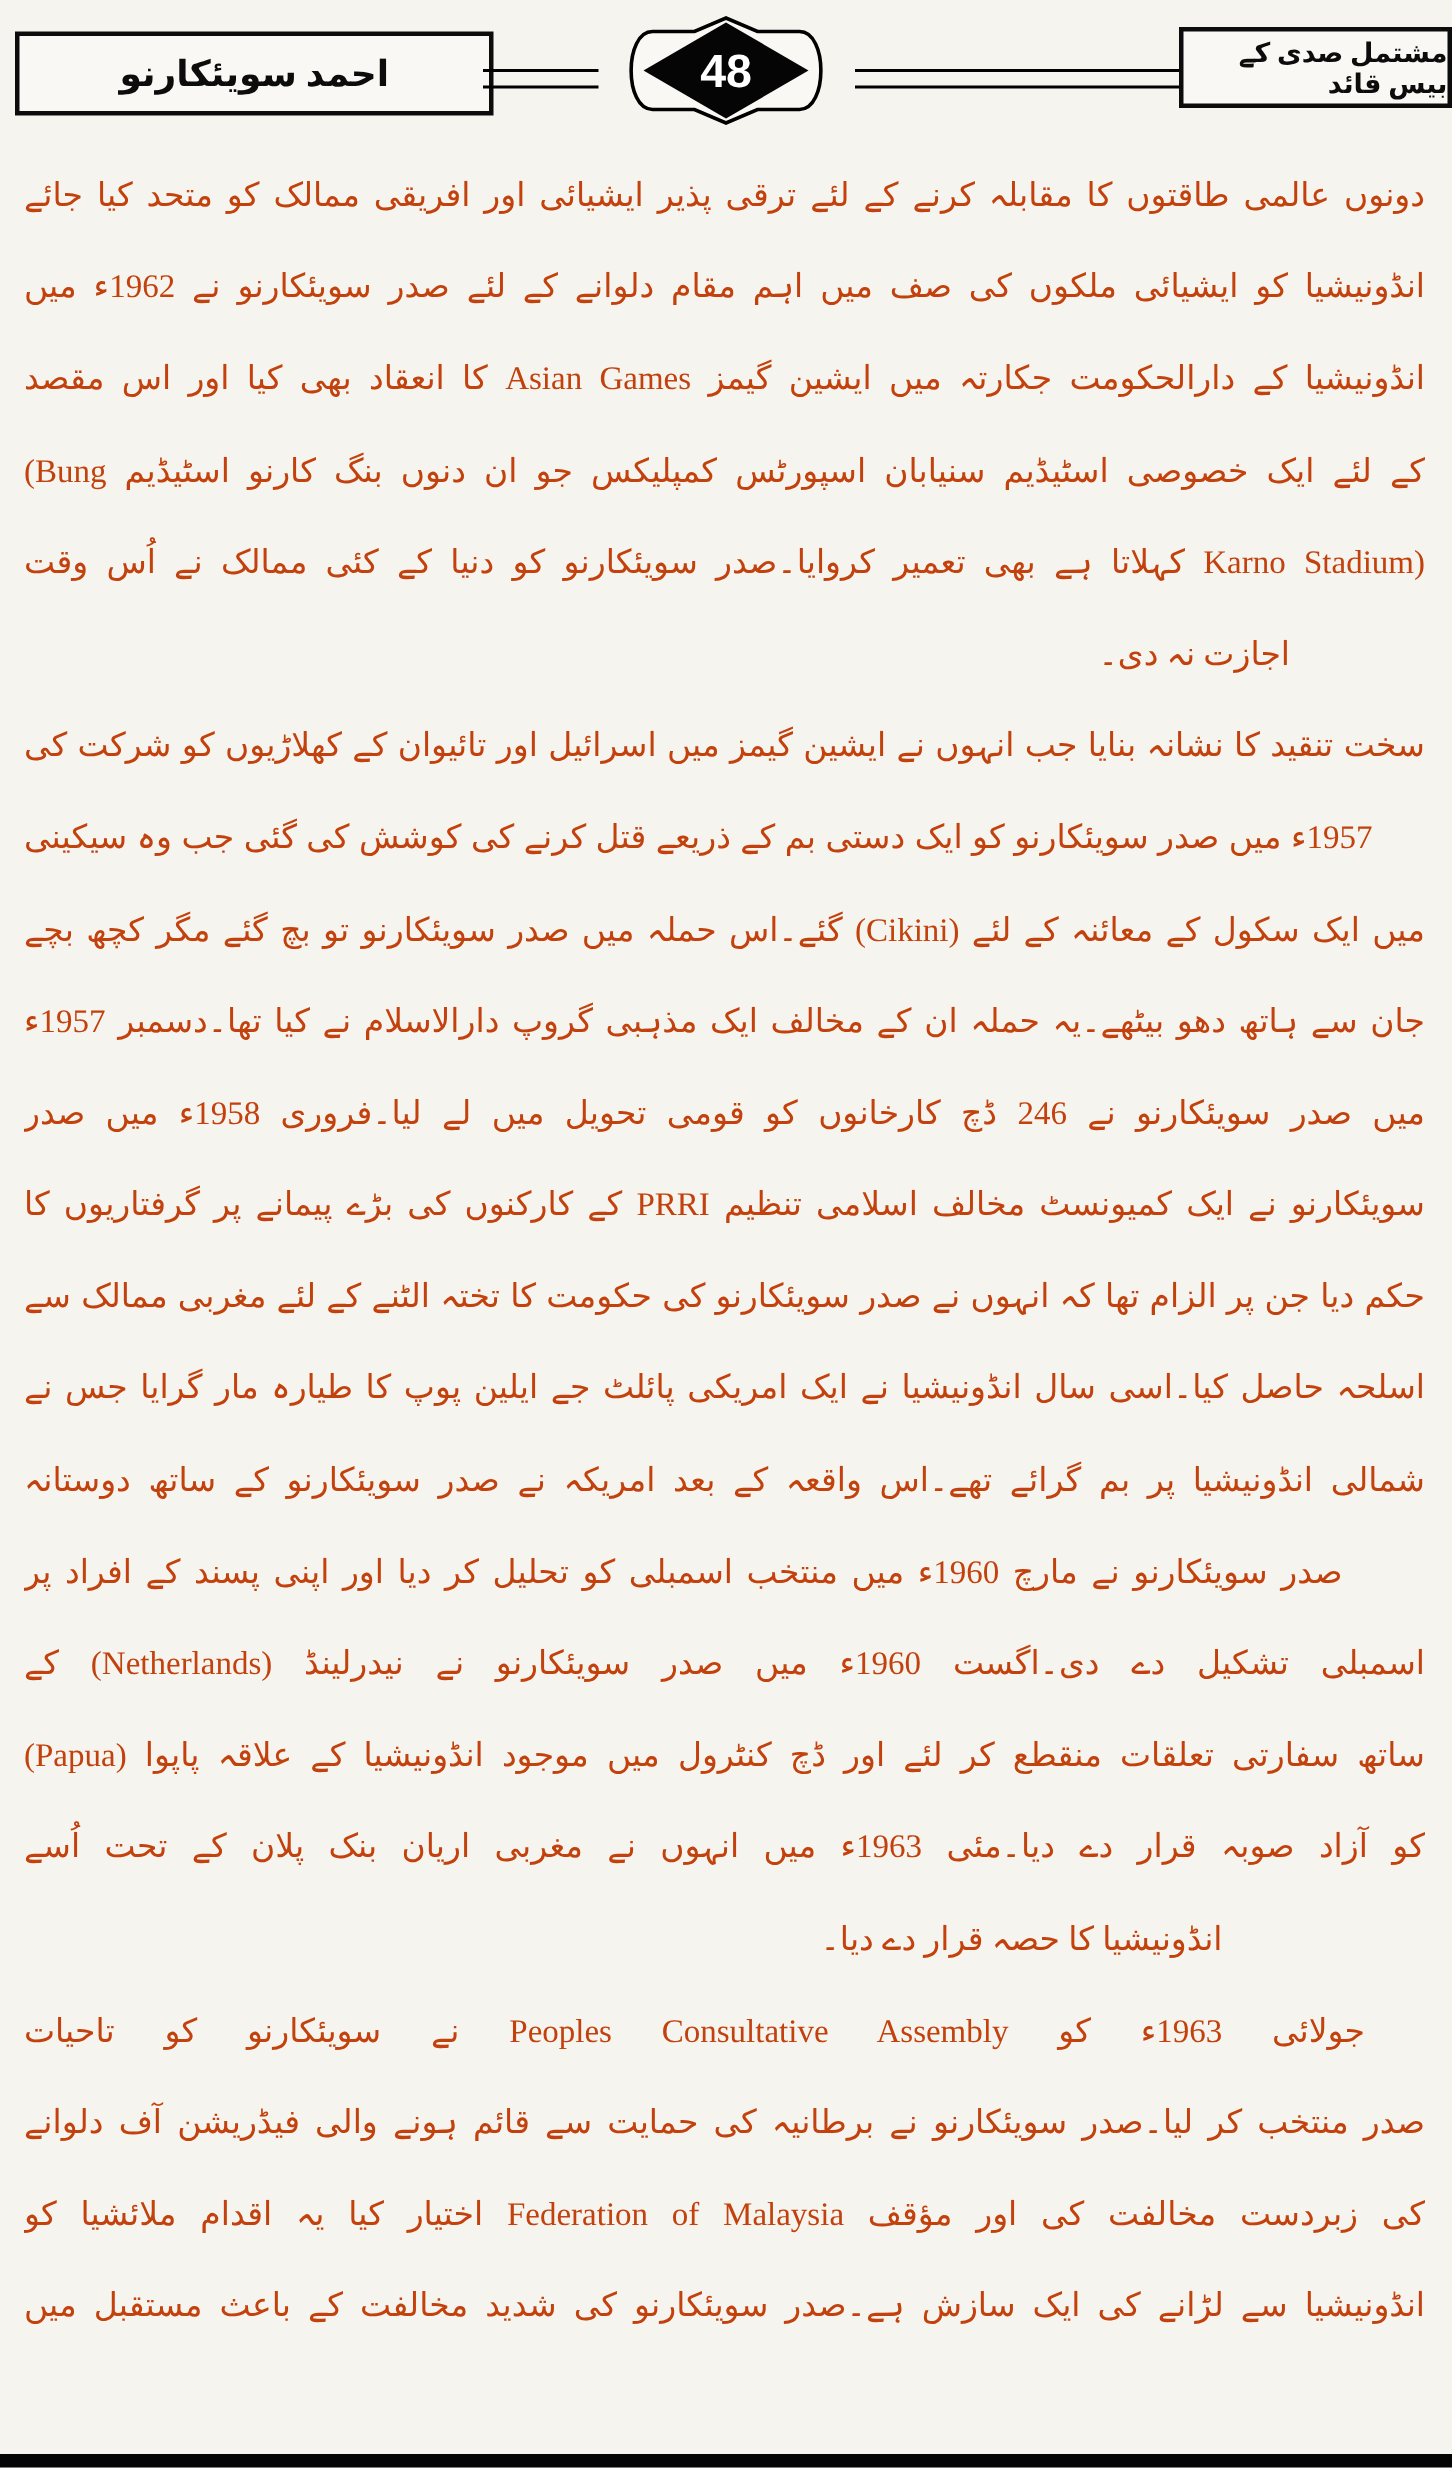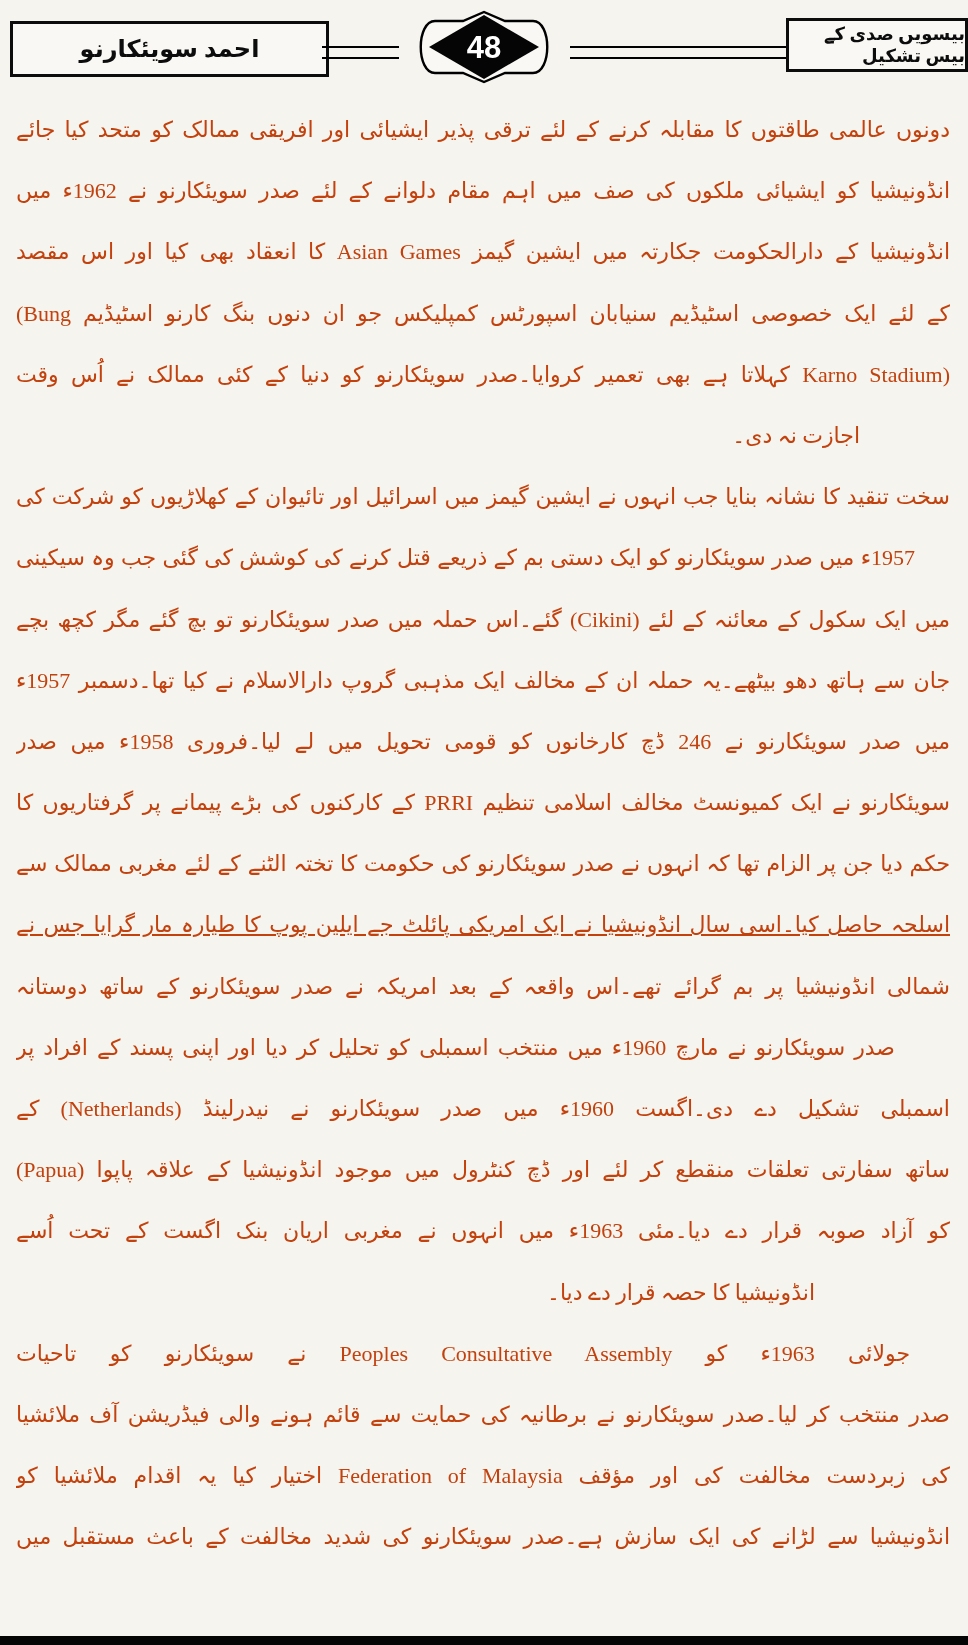--- a/index.html
+++ b/index.html
@@ -51,52 +51,52 @@
              C 153,12 153,64 134,64
              L 106,64 L 85,73 L 64,64 L 36,64
              C 17,64 17,12 36,12 Z" fill="#f9f8f4" stroke="#000" stroke-width="2.4"></path>
     <polygon points="30,38 85,6 140,38 85,70" fill="#050505"></polygon>
     <text x="85" y="49" text-anchor="middle" fill="#ffffff" font-family="Liberation Sans, sans-serif" font-size="31" font-weight="bold">48</text>
   </svg>
 
   <div class="rule r"></div>
 
   <div class="hbox right">
-    <span>بیسویں صدی کے بیس تشکیل</span>
+    <span>مشتمل صدی کے بیس قائد</span>
   </div>
 </div>
 
 <div class="page-body">
     <div>
       <div class="line just" style="padding-right: 0px;">دونوں عالمی طاقتوں کا مقابلہ کرنے کے لئے ترقی پذیر ایشیائی اور افریقی ممالک کو متحد کیا جائے</div>
       <div class="line just" style="padding-right: 0px;">انڈونیشیا کو ایشیائی ملکوں کی صف میں اہم مقام دلوانے کے لئے صدر سویئکارنو نے 1962ء میں</div>
       <div class="line just" style="padding-right: 0px;">انڈونیشیا کے دارالحکومت جکارتہ میں ایشین گیمز ⁦Asian Games⁩ کا انعقاد بھی کیا اور اس مقصد</div>
       <div class="line just" style="padding-right: 0px;">کے لئے ایک خصوصی اسٹیڈیم سنیابان اسپورٹس کمپلیکس جو ان دنوں بنگ کارنو اسٹیڈیم ⁦(Bung⁩</div>
       <div class="line just" style="padding-right: 0px;">⁦Karno Stadium)⁩ کہلاتا ہے بھی تعمیر کروایا۔صدر سویئکارنو کو دنیا کے کئی ممالک نے اُس وقت</div>
       <div class="line" style="padding-right: 90px;">اجازت نہ دی۔</div>
       <div class="line just" style="padding-right: 0px;">سخت تنقید کا نشانہ بنایا جب انہوں نے ایشین گیمز میں اسرائیل اور تائیوان کے کھلاڑیوں کو شرکت کی</div>
     </div>
     <div>
       <div class="line just" style="padding-right: 35px;">1957ء میں صدر سویئکارنو کو ایک دستی بم کے ذریعے قتل کرنے کی کوشش کی گئی جب وہ سیکینی</div>
       <div class="line just" style="padding-right: 0px;">میں ایک سکول کے معائنہ کے لئے ⁦(Cikini)⁩ گئے۔اس حملہ میں صدر سویئکارنو تو بچ گئے مگر کچھ بچے</div>
       <div class="line just" style="padding-right: 0px;">جان سے ہاتھ دھو بیٹھے۔یہ حملہ ان کے مخالف ایک مذہبی گروپ دارالاسلام نے کیا تھا۔دسمبر 1957ء</div>
       <div class="line just" style="padding-right: 0px;">میں صدر سویئکارنو نے 246 ڈچ کارخانوں کو قومی تحویل میں لے لیا۔فروری 1958ء میں صدر</div>
       <div class="line just" style="padding-right: 0px;">سویئکارنو نے ایک کمیونسٹ مخالف اسلامی تنظیم ⁦PRRI⁩ کے کارکنوں کی بڑے پیمانے پر گرفتاریوں کا</div>
       <div class="line just" style="padding-right: 0px;">حکم دیا جن پر الزام تھا کہ انہوں نے صدر سویئکارنو کی حکومت کا تختہ الٹنے کے لئے مغربی ممالک سے</div>
-      <div class="line just" style="padding-right: 0px; text-decoration: underline;">اسلحہ حاصل کیا۔اسی سال انڈونیشیا نے ایک امریکی پائلٹ جے ایلین پوپ کا طیارہ مار گرایا جس نے</div>
+      <div class="line just" style="padding-right: 0px;">اسلحہ حاصل کیا۔اسی سال انڈونیشیا نے ایک امریکی پائلٹ جے ایلین پوپ کا طیارہ مار گرایا جس نے</div>
       <div class="line just" style="padding-right: 0px;">شمالی انڈونیشیا پر بم گرائے تھے۔اس واقعہ کے بعد امریکہ نے صدر سویئکارنو کے ساتھ دوستانہ</div>
     </div>
     <div>
       <div class="line just" style="padding-right: 55px;">صدر سویئکارنو نے مارچ 1960ء میں منتخب اسمبلی کو تحلیل کر دیا اور اپنی پسند کے افراد پر مشتمل</div>
       <div class="line just" style="padding-right: 0px;">اسمبلی تشکیل دے دی۔اگست 1960ء میں صدر سویئکارنو نے نیدرلینڈ ⁦(Netherlands)⁩ کے</div>
       <div class="line just" style="padding-right: 0px;">ساتھ سفارتی تعلقات منقطع کر لئے اور ڈچ کنٹرول میں موجود انڈونیشیا کے علاقہ پاپوا ⁦(Papua)⁩</div>
-      <div class="line just" style="padding-right: 0px;">کو آزاد صوبہ قرار دے دیا۔مئی 1963ء میں انہوں نے مغربی اریان بنک اگست کے تحت اُسے</div>
+      <div class="line just" style="padding-right: 0px;">کو آزاد صوبہ قرار دے دیا۔مئی 1963ء میں انہوں نے مغربی اریان بنک پلان کے تحت اُسے</div>
       <div class="line" style="padding-right: 135px;">انڈونیشیا کا حصہ قرار دے دیا۔</div>
     </div>
     <div>
       <div class="line just" style="padding-right: 40px;">جولائی 1963ء کو ⁦Peoples Consultative Assembly⁩ نے سویئکارنو کو تاحیات</div>
-      <div class="line just" style="padding-right: 0px;">صدر منتخب کر لیا۔صدر سویئکارنو نے برطانیہ کی حمایت سے قائم ہونے والی فیڈریشن آف ملائشیا</div>
+      <div class="line just" style="padding-right: 0px;">صدر منتخب کر لیا۔صدر سویئکارنو نے برطانیہ کی حمایت سے قائم ہونے والی فیڈریشن آف دلوانے</div>
       <div class="line just" style="padding-right: 0px;">کی زبردست مخالفت کی اور مؤقف ⁦Federation of Malaysia⁩ اختیار کیا یہ اقدام ملائشیا کو</div>
       <div class="line just" style="padding-right: 0px;">انڈونیشیا سے لڑانے کی ایک سازش ہے۔صدر سویئکارنو کی شدید مخالفت کے باعث مستقبل میں</div>
     </div>
   </div>
 
 <div class="bottom-edge"></div>
 
 </body></html>

